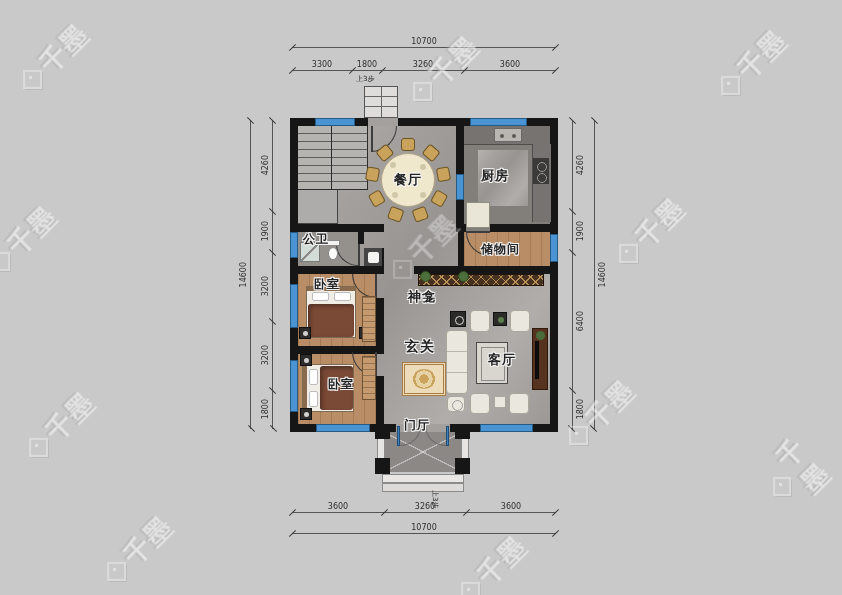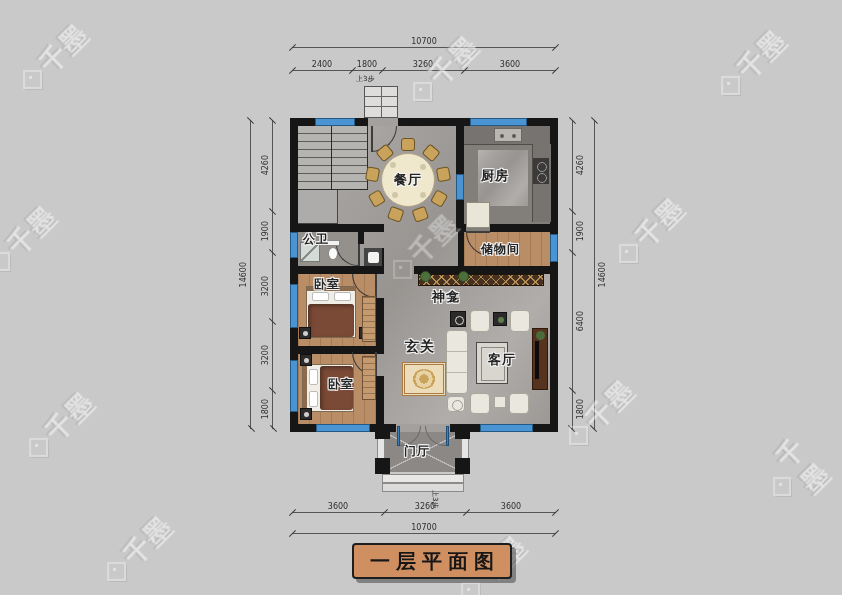--- a/index.html
+++ b/index.html
@@ -243,37 +243,37 @@
 
   <div class="abs" style="left:382px;top:474px;width:82px;height:9px;background:#e8e7e5;border:1px solid #8b8b8b;box-sizing:border-box"></div>
   <div class="abs" style="left:382px;top:483px;width:82px;height:9px;background:#dcdbd9;border:1px solid #8b8b8b;box-sizing:border-box"></div>
 
   <div class="rlabel" style="left:394px;top:171px">餐厅</div>
   <div class="rlabel" style="left:481px;top:167px">厨房</div>
   <div class="rlabel" style="left:303px;top:231px;font-size:12px">公卫</div>
   <div class="rlabel" style="left:481px;top:241px;font-size:12px">储物间</div>
   <div class="rlabel" style="left:314px;top:276px;font-size:12px">卧室</div>
   <div class="rlabel" style="left:328px;top:376px;font-size:12px">卧室</div>
-  <div class="rlabel" style="left:432px;top:288px">神龛</div>
+  <div class="rlabel" style="left:408px;top:288px">神龛</div>
   <div class="rlabel" style="left:405px;top:338px;font-size:14px">玄关</div>
   <div class="rlabel" style="left:488px;top:351px">客厅</div>
-  <div class="rlabel" style="left:404px;top:443px;font-size:12px">门厅</div>
+  <div class="rlabel" style="left:404px;top:417px;font-size:12px">门厅</div>
 
   <div class="small-note" style="left:356px;top:74px">上3步</div>
   <div class="small-note" style="left:440px;top:490px;transform:rotate(90deg);transform-origin:left top">上3步</div>
 
   <div class="hchain" style="left:292px;top:33px">
     <div class="hseg" style="width:264px;height:14px">
         <span class="dimtxt">10700</span>
       </div>
   </div>
 
   <div class="hchain" style="left:292px;top:56px">
     <div class="hseg" style="width:60px;height:14px">
-        <span class="dimtxt">2400</span>
+        <span class="dimtxt">3300</span>
       </div>
     <div class="hseg" style="width:30px;height:14px">
         <span class="dimtxt">1800</span>
       </div>
     <div class="hseg" style="width:82px;height:14px">
         <span class="dimtxt">3260</span>
       </div>
     <div class="hseg" style="width:92px;height:14px">
         <span class="dimtxt">3600</span>
       </div>
@@ -380,17 +380,14 @@
     </div>
   <div class="wm" style="left:98px;top:532px">
       <span class="wdia"></span>
       <span class="wtxt">千墨</span>
     </div>
   <div class="wm" style="left:452px;top:552px">
       <span class="wdia"></span>
       <span class="wtxt">千墨</span>
     </div>
 
-  <div class="badge">
-    <span>一层平面图</span>
-  </div>
 
 </div>
 
 </body></html>

